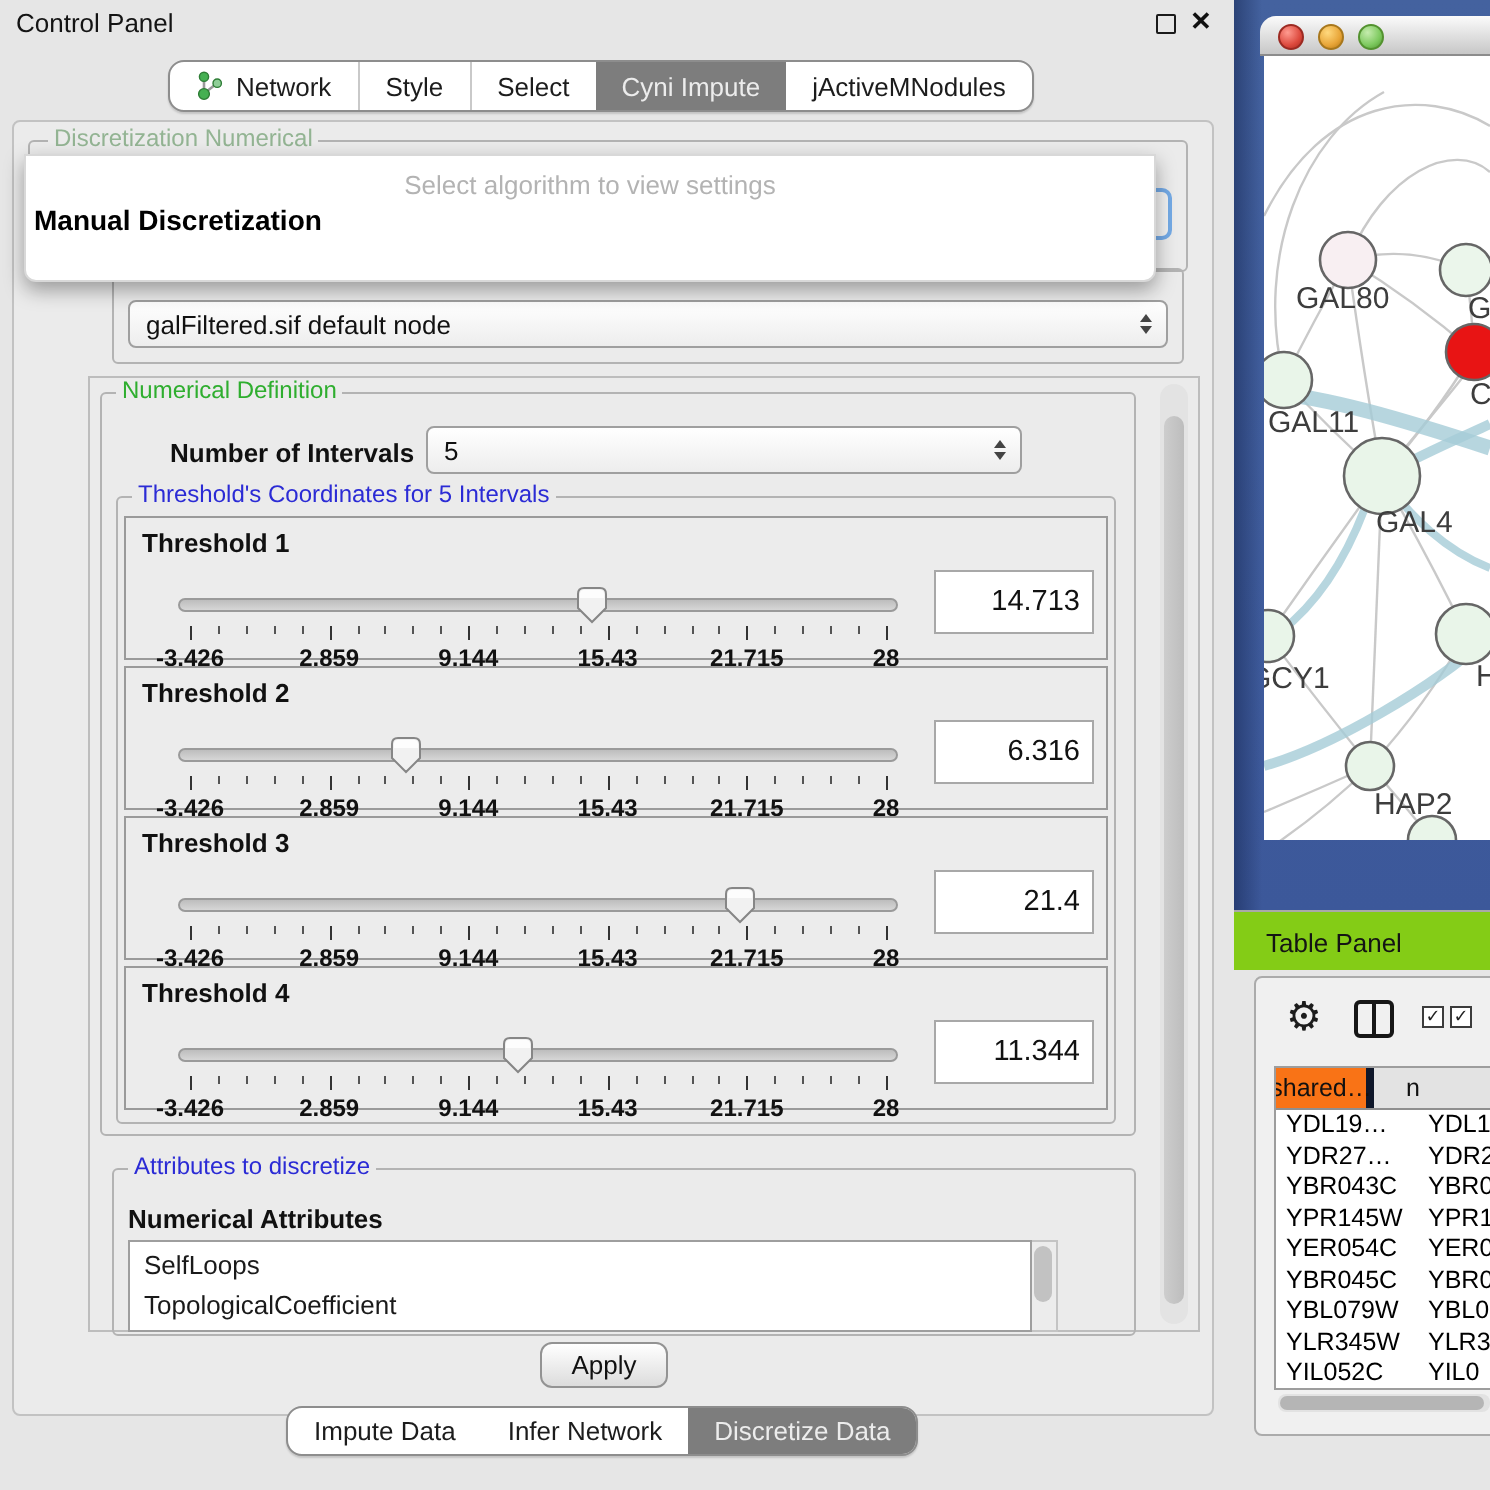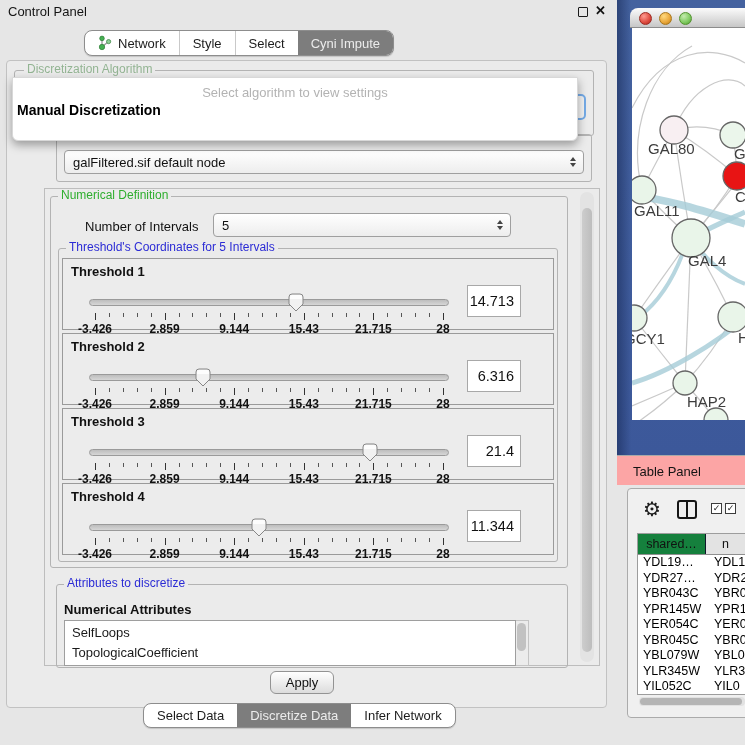--- a/index.html
+++ b/index.html
@@ -51,35 +51,35 @@
   .combo .arrows .up { border-bottom:4px solid #444; }
   .combo .arrows .dn { border-top:4px solid #444; }
   #tabledata-combo { left:64px; top:150px; width:520px; height:24px; }
 
   #settings-panel { left:44px; top:188px; width:556px; height:478px; background:#ebebeb; border:1px solid #bdbdbd; }
   #settings-scrollbar { left:580px; top:192px; width:14px; height:470px; background:#e3e3e3; border-radius:7px; }
   #settings-scroll-thumb { left:2px; top:16px; width:10px; height:444px; background:linear-gradient(90deg,#cdcdcd,#bdbdbd); border-radius:5px; }
 
   #interval-group { left:50px; top:196px; width:518px; height:372px; }
   #interval-title { left:58px; top:189px; }
-  #noi-label { left:85px; top:219px; font-size:13px; font-weight:normal; color:#111; }
+  #noi-label { left:85px; top:219px; font-size:13px; font-weight:bold; color:#111; }
   #noi-combo { left:213px; top:213px; width:298px; height:24px; }
   #thr-group { left:58px; top:248px; width:500px; height:314px; }
   #thr-group-title { left:66px; top:241px; }
   #thresholds-container { left:62px; top:258px; width:492px; height:300px; }
 
   .thr-panel { position:absolute; left:0; width:492px; height:72px; background:#ececec; border:1px solid #9a9a9a; }
   .thr-label { position:absolute; left:8px; top:5px; font-size:13px; font-weight:bold; color:#111; }
   .slider-area { position:absolute; left:26px; top:30px; width:376px; height:40px; }
   .slider-track { position:absolute; left:0; top:10px; width:360px; height:7px; background:linear-gradient(#bdbdbd,#d6d6d6); border:1px solid #9a9a9a; border-radius:4px; }
   .slider-thumb { position:absolute; top:4px; width:16px; height:19px; cursor:pointer; }
   .tick { position:absolute; top:24px; width:1px; height:4px; background:#555; }
   .tick.major { height:7px; background:#333; }
   .tick-label { position:absolute; top:33px; transform:translateX(-50%); font-size:12px; font-weight:bold; color:#111; white-space:nowrap; }
-  .thr-value { position:absolute; left:404px; top:26px; width:54px; height:32px; border:1px solid #a8a8a8; background:#fff; font-family:"Liberation Sans",sans-serif; font-size:14.5px; color:#111; text-align:right; padding-right:6px; }
+  .thr-value { position:absolute; left:404px; top:26px; width:80px; height:32px; border:1px solid #a8a8a8; background:#fff; font-family:"Liberation Sans",sans-serif; font-size:14.5px; color:#111; text-align:right; padding-right:6px; }
 
   #attr-group { left:56px; top:584px; width:512px; height:84px; }
   #attr-title { left:64px; top:577px; }
   #attr-list-title { left:64px; top:602px; font-size:13px; font-weight:bold; color:#111; }
   #attr-list { left:64px; top:620px; width:452px; height:46px; background:#fff; border:1px solid #9e9e9e; overflow:hidden; padding-top:2px; }
   .list-item { font-size:13px; color:#1a1a1a; line-height:20px; padding-left:7px; cursor:pointer; white-space:nowrap; }
   #attr-scrollbar { left:516px; top:620px; width:13px; height:46px; background:#ececec; border:1px solid #c4c4c4; border-left:none; }
   #attr-scroll-thumb { left:1px; top:2px; width:9px; height:28px; background:#c2c2c2; border-radius:5px; }
 
   #apply-btn { left:270px; top:671px; width:64px; height:23px; background:linear-gradient(#ffffff,#dcdcdc); border:1px solid #939393; border-radius:6px; font-family:Liberation Sans, sans-serif; font-size:13px; color:#111; cursor:pointer; }
@@ -88,33 +88,33 @@
   #desktop { left:617px; top:0; width:128px; height:455px; background:linear-gradient(#44629f,#3c589a); }
   #desktop-edge { left:617px; top:0; width:14px; height:455px; background:linear-gradient(90deg, rgba(15,30,70,.45), rgba(15,30,70,0)); }
   #net-titlebar { left:630px; top:8px; width:115px; height:20px; background:linear-gradient(#fbfbfb,#c7c7c7); border-bottom:1px solid #8c8c8c; border-radius:8px 0 0 0; }
   .traffic { position:absolute; top:3.5px; width:13px; height:13px; border-radius:50%; cursor:pointer; }
   #light-close { left:9px;  background:radial-gradient(circle at 35% 30%, #ff9b90, #dd4a3e 60%, #a8291f); border:1px solid #9c2a22; }
   #light-min   { left:29px; background:radial-gradient(circle at 35% 30%, #ffd97e, #e8a538 60%, #b57712); border:1px solid #a8771c; }
   #light-zoom  { left:49px; background:radial-gradient(circle at 35% 30%, #c5ecae, #7dc95e 60%, #4e9630); border:1px solid #53922f; }
   #net-canvas { left:632px; top:28px; width:113px; height:392px; background:#ffffff; overflow:hidden; }
 
   
-  #tp-header { left:617px; top:455px; width:128px; height:30px; background:#fca5a5; border-top:1px solid #a9a9a9; }
+  #tp-header { left:617px; top:455px; width:128px; height:30px; background:#84cc16; border-top:1px solid #a9a9a9; }
   #tp-title { left:16px; top:8px; font-size:13px; color:#141414; }
   #tp-panel { left:627px; top:488px; width:124px; height:230px; background:#f0f0f0; border:1px solid #ababab; border-radius:4px; }
   #tp-toolbar { left:637px; top:497px; width:108px; height:28px; }
   #gear-icon { left:6px; top:0px; font-size:20px; line-height:24px; color:#1c1c1c; cursor:pointer; }
   #colview-icon { left:40px; top:3px; width:20px; height:19px; border:2.4px solid #161616; border-radius:3px; cursor:pointer; }
   #colview-icon::after { content:""; position:absolute; left:6.5px; top:0; width:2.4px; height:15px; background:#161616; }
   .mini-check { top:6px; width:11px; height:11px; border:1.4px solid #3c3c3c; background:#fff; font-size:9px; line-height:9px; text-align:center; color:#222; cursor:pointer; }
   #check-1 { left:74px; } #check-2 { left:88px; }
   #tp-table { left:637px; top:533px; width:112px; height:162px; background:#fff; border:1px solid #9d9d9d; overflow:hidden; }
   #tp-head-row { display:flex; height:21px; border-bottom:1px solid #8f8f8f; }
   .th { font-size:12.5px; color:#111; display:flex; align-items:center; justify-content:center; cursor:pointer; }
-  #th-shared { width:68px; background:#15803d; border-right:1px solid #0f172a; }
+  #th-shared { width:49px; background:#f97316; border-right:4px solid #0f172a; }
   #th-name { flex:1; background:#e3e3e3; justify-content:flex-start; padding-left:16px; }
   .tr { display:flex; height:15.5px; cursor:pointer; }
   .td { font-size:12.5px; color:#000; white-space:nowrap; overflow:hidden; }
   .td.c1 { width:71px; padding-left:5px; }
   .td.c2 { flex:1; padding-left:5px; }
   #tp-hscroll { left:639px; top:697px; width:106px; height:9px; background:#e2e2e2; border-radius:4px; }
   #tp-hthumb { left:1px; top:1px; width:102px; height:7px; background:#b5b5b5; border-radius:4px; }
 </style>
 </head>
 <body>
@@ -138,26 +138,29 @@
     </div>
     <div class="tab divided">
         <span>Style</span>
       </div>
     <div class="tab divided">
         <span>Select</span>
       </div>
     <div class="tab selected">
         <span>Cyni Impute</span>
       </div>
+    <div class="tab">
+        <span>jActiveMNodules</span>
+      </div>
   </div>
 
   <div class="abs" id="main-panel"></div>
 
   <div class="abs group" id="algo-group"></div>
-  <span class="abs group-title t-faded" id="algo-group-title">Discretization Algorithm</span>
+  <span class="abs group-title t-faded" id="algo-group-title">Discretization Numerical</span>
   <div class="abs" id="algo-combo-ring"></div>
 
   <div class="abs" id="algo-popup">
     <div class="abs" id="algo-popup-hint">Select algorithm to view settings</div>
     <div class="abs popup-option" id="popup-option-0">Manual Discretization</div>
   </div>
 
   <div class="abs group" id="tabledata-group"></div>
   <span class="abs group-title t-black" id="tabledata-title">Table Data</span>
   <div class="abs combo" id="tabledata-combo">
@@ -378,27 +381,27 @@
       <div class="list-item">BetweennessCentrality</div>
     </div>
   <div class="abs" id="attr-scrollbar">
     <div class="abs" id="attr-scroll-thumb"></div>
   </div>
 
   <button class="abs" id="apply-btn">Apply</button>
 
   <div class="abs seg" id="bottom-tabbar">
     <div class="tab">
-        <span>Select Data</span>
+        <span>Impute Data</span>
+      </div>
+    <div class="tab">
+        <span>Infer Network</span>
       </div>
     <div class="tab selected">
         <span>Discretize Data</span>
-      </div>
-    <div class="tab">
-        <span>Infer Network</span>
       </div>
   </div>
 </div>
 
 <div class="abs" id="desktop"></div>
 <div class="abs" id="desktop-edge"></div>
 <div class="abs" id="net-titlebar">
   <div class="traffic" id="light-close"></div>
   <div class="traffic" id="light-min"></div>
   <div class="traffic" id="light-zoom"></div>

